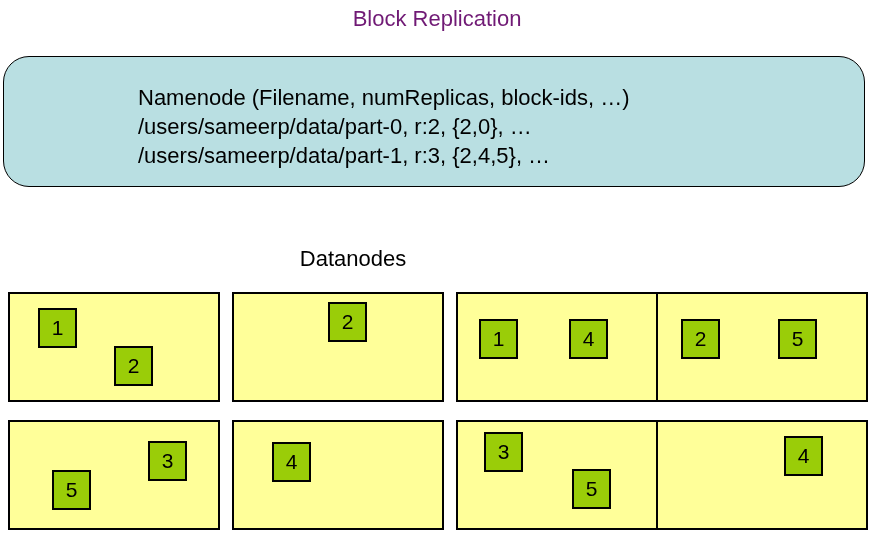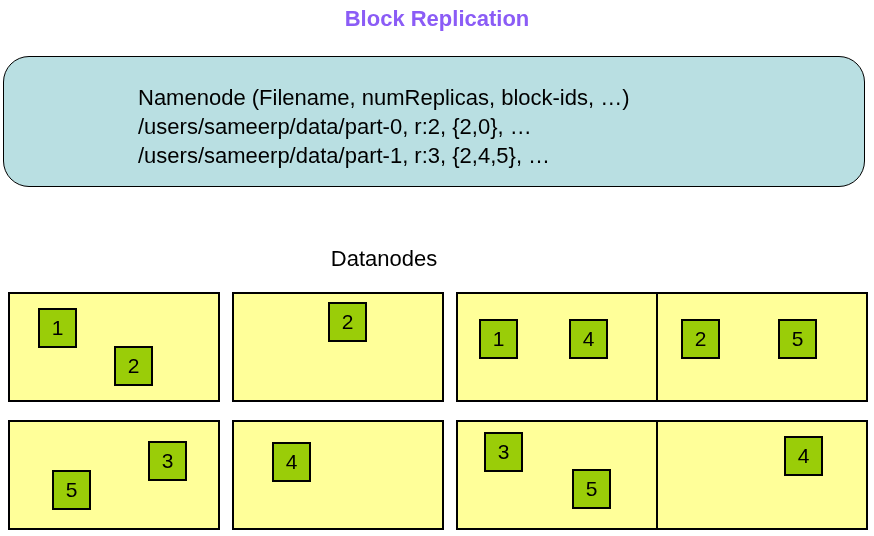--- a/index.html
+++ b/index.html
@@ -18,23 +18,22 @@
 
   
   #diagram-title {
     position: absolute;
     left: 0;
     top: 6px;
     width: 874px;
     text-align: center;
     font-size: 22px;
     line-height: 26px;
-    color: #8b5cf6;
+    color: #701a75;
     white-space: nowrap;
-    font-weight: bold;
   }
 
   
   #namenode-panel {
     position: absolute;
     left: 3px;
     top: 56px;
     width: 862px;
     height: 131px;
     box-sizing: border-box;
@@ -58,21 +57,20 @@
   
   #datanodes-label {
     position: absolute;
     left: 0;
     top: 246px;
     width: 706px;
     text-align: center;
     font-size: 22px;
     line-height: 26px;
     white-space: nowrap;
-    margin-left: 31px;
   }
 
   
   #datanode-grid {
     position: absolute;
     left: 8px;
     top: 292px;
     width: 858px;
     height: 238px;
   }

